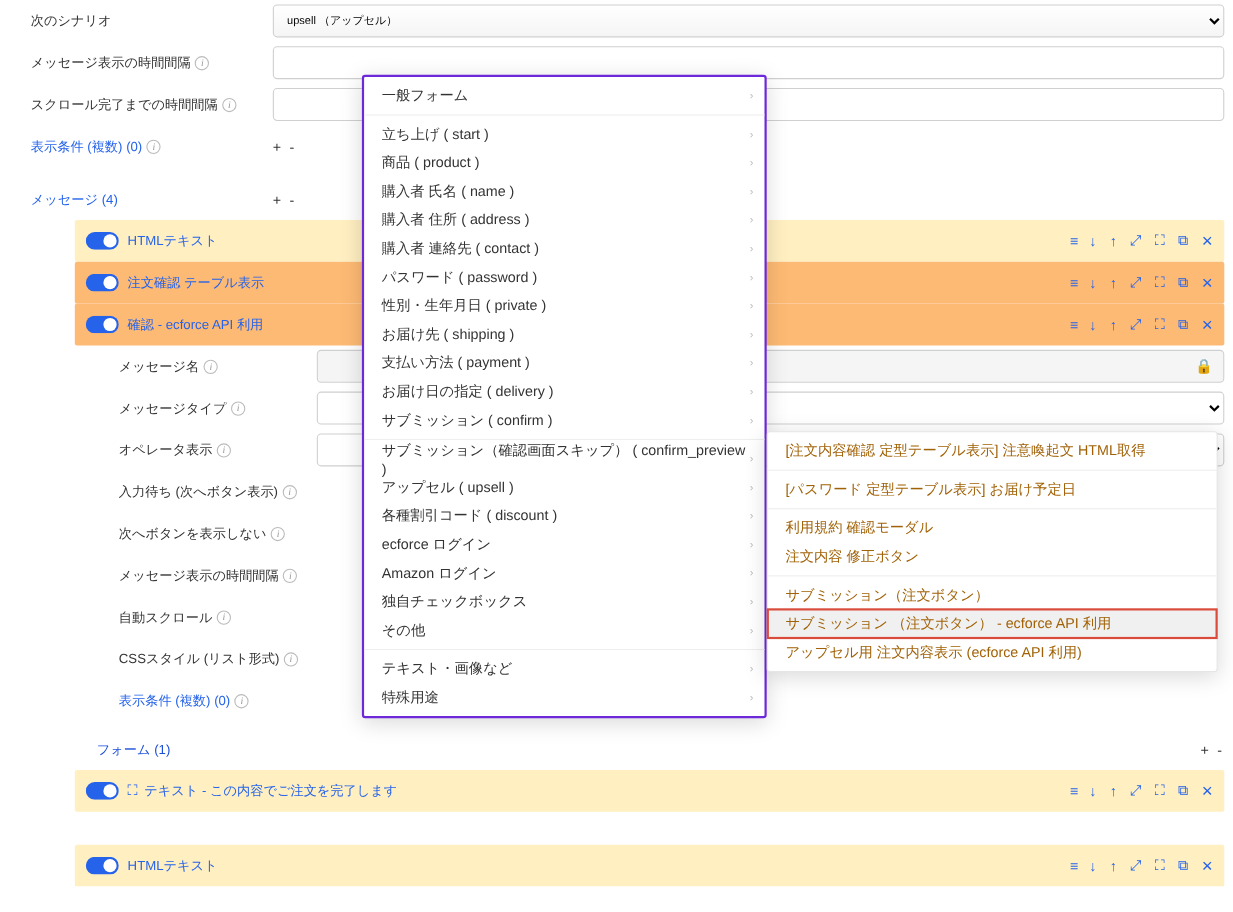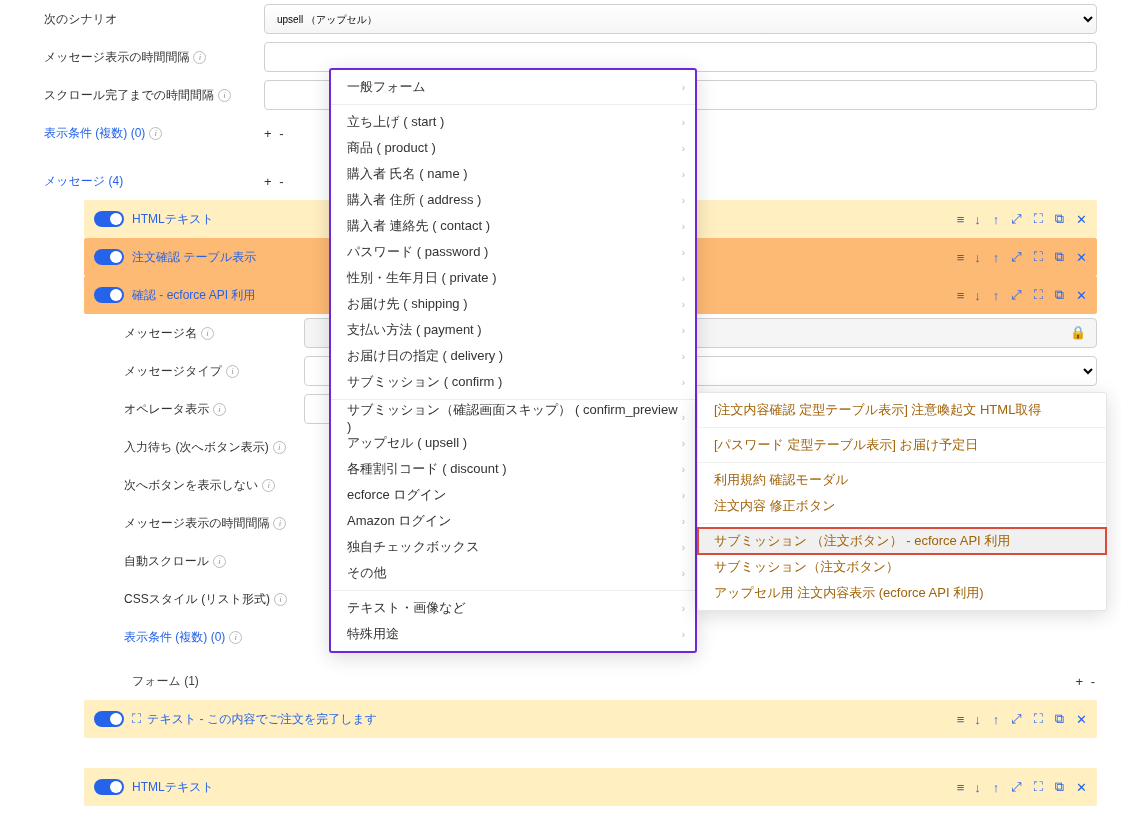--- a/index.html
+++ b/index.html
@@ -1,17 +1,17 @@
 <!DOCTYPE html>
 <html><head>
 <meta charset="utf-8">
 <style>
 *{box-sizing:border-box;margin:0;padding:0;font-family:-apple-system,"Hiragino Sans","Hiragino Kaku Gothic ProN",Meiryo,sans-serif}
 body{background:#fff;font-size:13px;color:#333;width:1121px}
-.wrap{position:relative;padding:0 24px}
+.wrap{position:relative;padding:0 8px}
 .row{display:flex;align-items:center;min-height:38px;position:relative}
 .label{width:240px;padding-left:20px;color:#333;font-size:12px;display:flex;align-items:center;gap:4px}
 .label.blue{color:#2563eb}
 .info{display:inline-flex;width:13px;height:13px;border-radius:50%;border:1px solid #bbb;color:#999;font-size:9px;align-items:center;justify-content:center;font-style:italic;font-family:serif}
 .field{flex:1;padding-right:0}
 select,.input{width:100%;height:30px;border:1px solid #d0d0d0;border-radius:4px;padding:2px 8px;font-size:10px;background:#fff}
 select{background:linear-gradient(#fff,#f5f5f5)}
 .lock-input{background:#f5f5f5;position:relative}
 .lock-ic{position:absolute;right:10px;top:7px;color:#999}
 .pm{letter-spacing:2px;color:#333}
@@ -21,21 +21,21 @@
 .toggle{width:30px;height:16px;display:inline-block;margin:0 8px 0 4px}
 .toggle svg{display:block}
 .msg-title{color:#2563eb;font-size:12px;flex:1}
 .msg-icons{display:flex;gap:12px;color:#2563eb;align-items:center}
 .msg-icons span{display:inline-flex;align-items:center;gap:2px;font-size:13px}
 .eq{letter-spacing:-2px}
 .child-block{margin-left:100px}
 .child-row{display:flex;align-items:center;height:38px}
 .child-label{width:180px;font-size:12px;color:#333;display:flex;align-items:center;gap:4px}
 .child-label.blue{color:#2563eb}
-.form-row{display:flex;align-items:center;margin-left:108px;color:#404040;font-size:12px;padding:6px 0}
+.form-row{display:flex;align-items:center;margin-left:80px;color:#1d4ed8;font-size:12px;padding:6px 0}
 .menu{position:absolute;left:329px;top:68px;width:368px;background:#fff;border:2px solid #6d28d9;box-shadow:0 4px 20px rgba(0,0,0,0.15);border-radius:3px;z-index:10;padding:4px 0}
 .menu .m-item{height:26px;display:flex;align-items:center;padding:0 16px;font-size:13px;color:#333;position:relative;cursor:default}
 .menu .m-item .chev{position:absolute;right:10px;color:#bbb;font-size:10px}
 .menu hr{border:none;border-top:1px solid #eee;margin:4px 0}
 .submenu{position:absolute;left:697px;top:392px;width:410px;background:#fff;border:1px solid #e5e5e5;box-shadow:0 4px 20px rgba(0,0,0,0.15);border-radius:3px;z-index:11;padding:4px 0}
 .submenu .s-item{height:26px;display:flex;align-items:center;padding:0 16px;font-size:13px;color:#a16207}
 .submenu .s-item.sel{background:#f0f0f0;outline:2px solid #d94b3a;outline-offset:-1px}
 .submenu hr{border:none;border-top:1px solid #eee;margin:4px 0}
 svg{flex-shrink:0}
 </style>
@@ -345,19 +345,19 @@
   <div id="sub-g2">
         <div class="s-item">[パスワード 定型テーブル表示] お届け予定日</div>
       </div>
       <hr>
   <div id="sub-g3">
         <div class="s-item">利用規約 確認モーダル</div>
         <div class="s-item">注文内容 修正ボタン</div>
       </div>
       <hr>
   <div id="sub-g4">
+        <div class="s-item">サブミッション（注文ボタン）</div>
         <div class="s-item sel">サブミッション （注文ボタン） - ecforce API 利用</div>
-        <div class="s-item">サブミッション（注文ボタン）</div>
         <div class="s-item">アップセル用 注文内容表示 (ecforce API 利用)</div>
       </div>
 </div>
 
 </div>
 
 </body></html>

